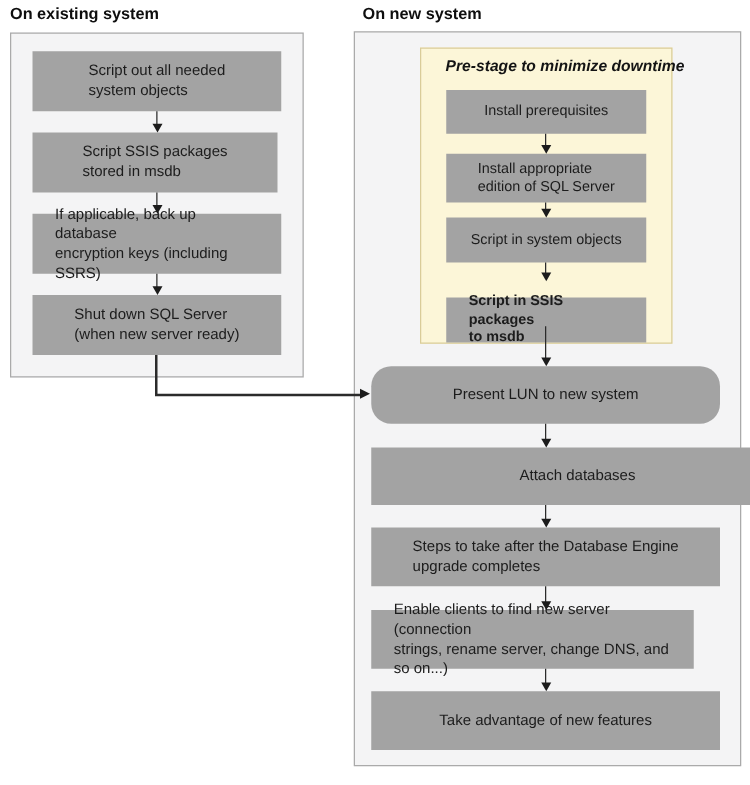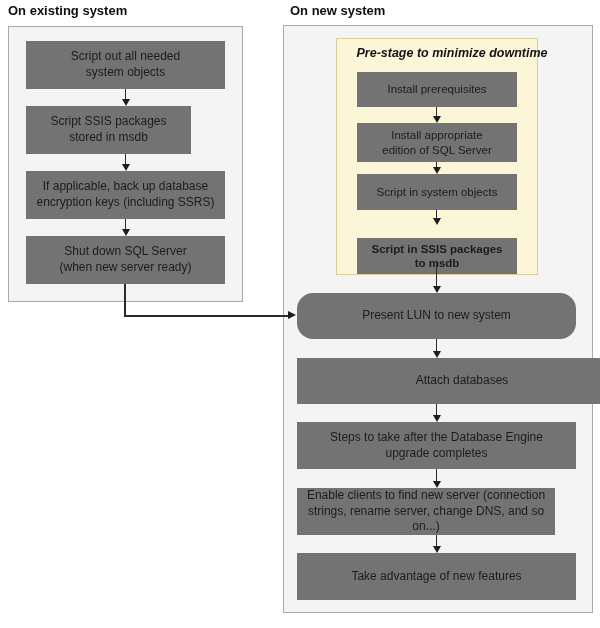--- a/index.html
+++ b/index.html
@@ -34,31 +34,30 @@
   .prestage-title {
     position: absolute;
     font-size: 12.5px;
     font-weight: 700;
     font-style: italic;
     color: #141414;
     text-align: center;
   }
   .box {
     position: absolute;
-    background: #737373;
+    background: #a3a3a3;
     display: flex;
     align-items: center;
     justify-content: center;
-    text-align: center;
     white-space: pre-line;
     line-height: 1.3;
     font-size: 12px;
     color: #1c1c1c;
     box-sizing: border-box;
-    padding: 2px 4px;
+    padding: 2px 18px;
   }
   .box.small { font-size: 11.5px; line-height: 1.25; }
   
   .av { position: absolute; width: 9px; }
   .av::before {
     content: '';
     position: absolute;
     left: 3.75px; top: 0; bottom: 6px;
     width: 1.5px;
     background: #2b2b2b;
@@ -92,21 +91,21 @@
   <div class="hdr" style="left:290px; top:3px;">On new system</div>
 
   <div class="panel" style="left:8px; top:26px; width:235px; height:276px;"></div>
   <div class="panel" style="left:283px; top:25px; width:310px; height:588px;"></div>
 
   <div class="prestage" style="left:336px; top:38px; width:202px; height:237px;"></div>
   <div class="prestage-title" style="left:336px; top:46px; width:232px;">Pre-stage to minimize downtime</div>
 
   <div class="box" style="left:26px; top:41px;  width:199px; height:48px;">Script out all needed
 system objects</div>
-  <div class="box" style="left:26px; top:106px; width:165px; height:48px;">Script SSIS packages
+  <div class="box" style="left:26px; top:106px; width:196px; height:48px;">Script SSIS packages
 stored in msdb</div>
   <div class="box" style="left:26px; top:171px; width:199px; height:48px;">If applicable, back up database
 encryption keys (including SSRS)</div>
   <div class="box" style="left:26px; top:236px; width:199px; height:48px;">Shut down SQL Server
 (when new server ready)</div>
 
   <div class="box small" style="left:357px; top:72px;  width:160px; height:35px;">Install prerequisites</div>
   <div class="box small" style="left:357px; top:123px; width:160px; height:39px;">Install appropriate
 edition of SQL Server</div>
   <div class="box small" style="left:357px; top:174px; width:160px; height:36px;">Script in system objects</div>

